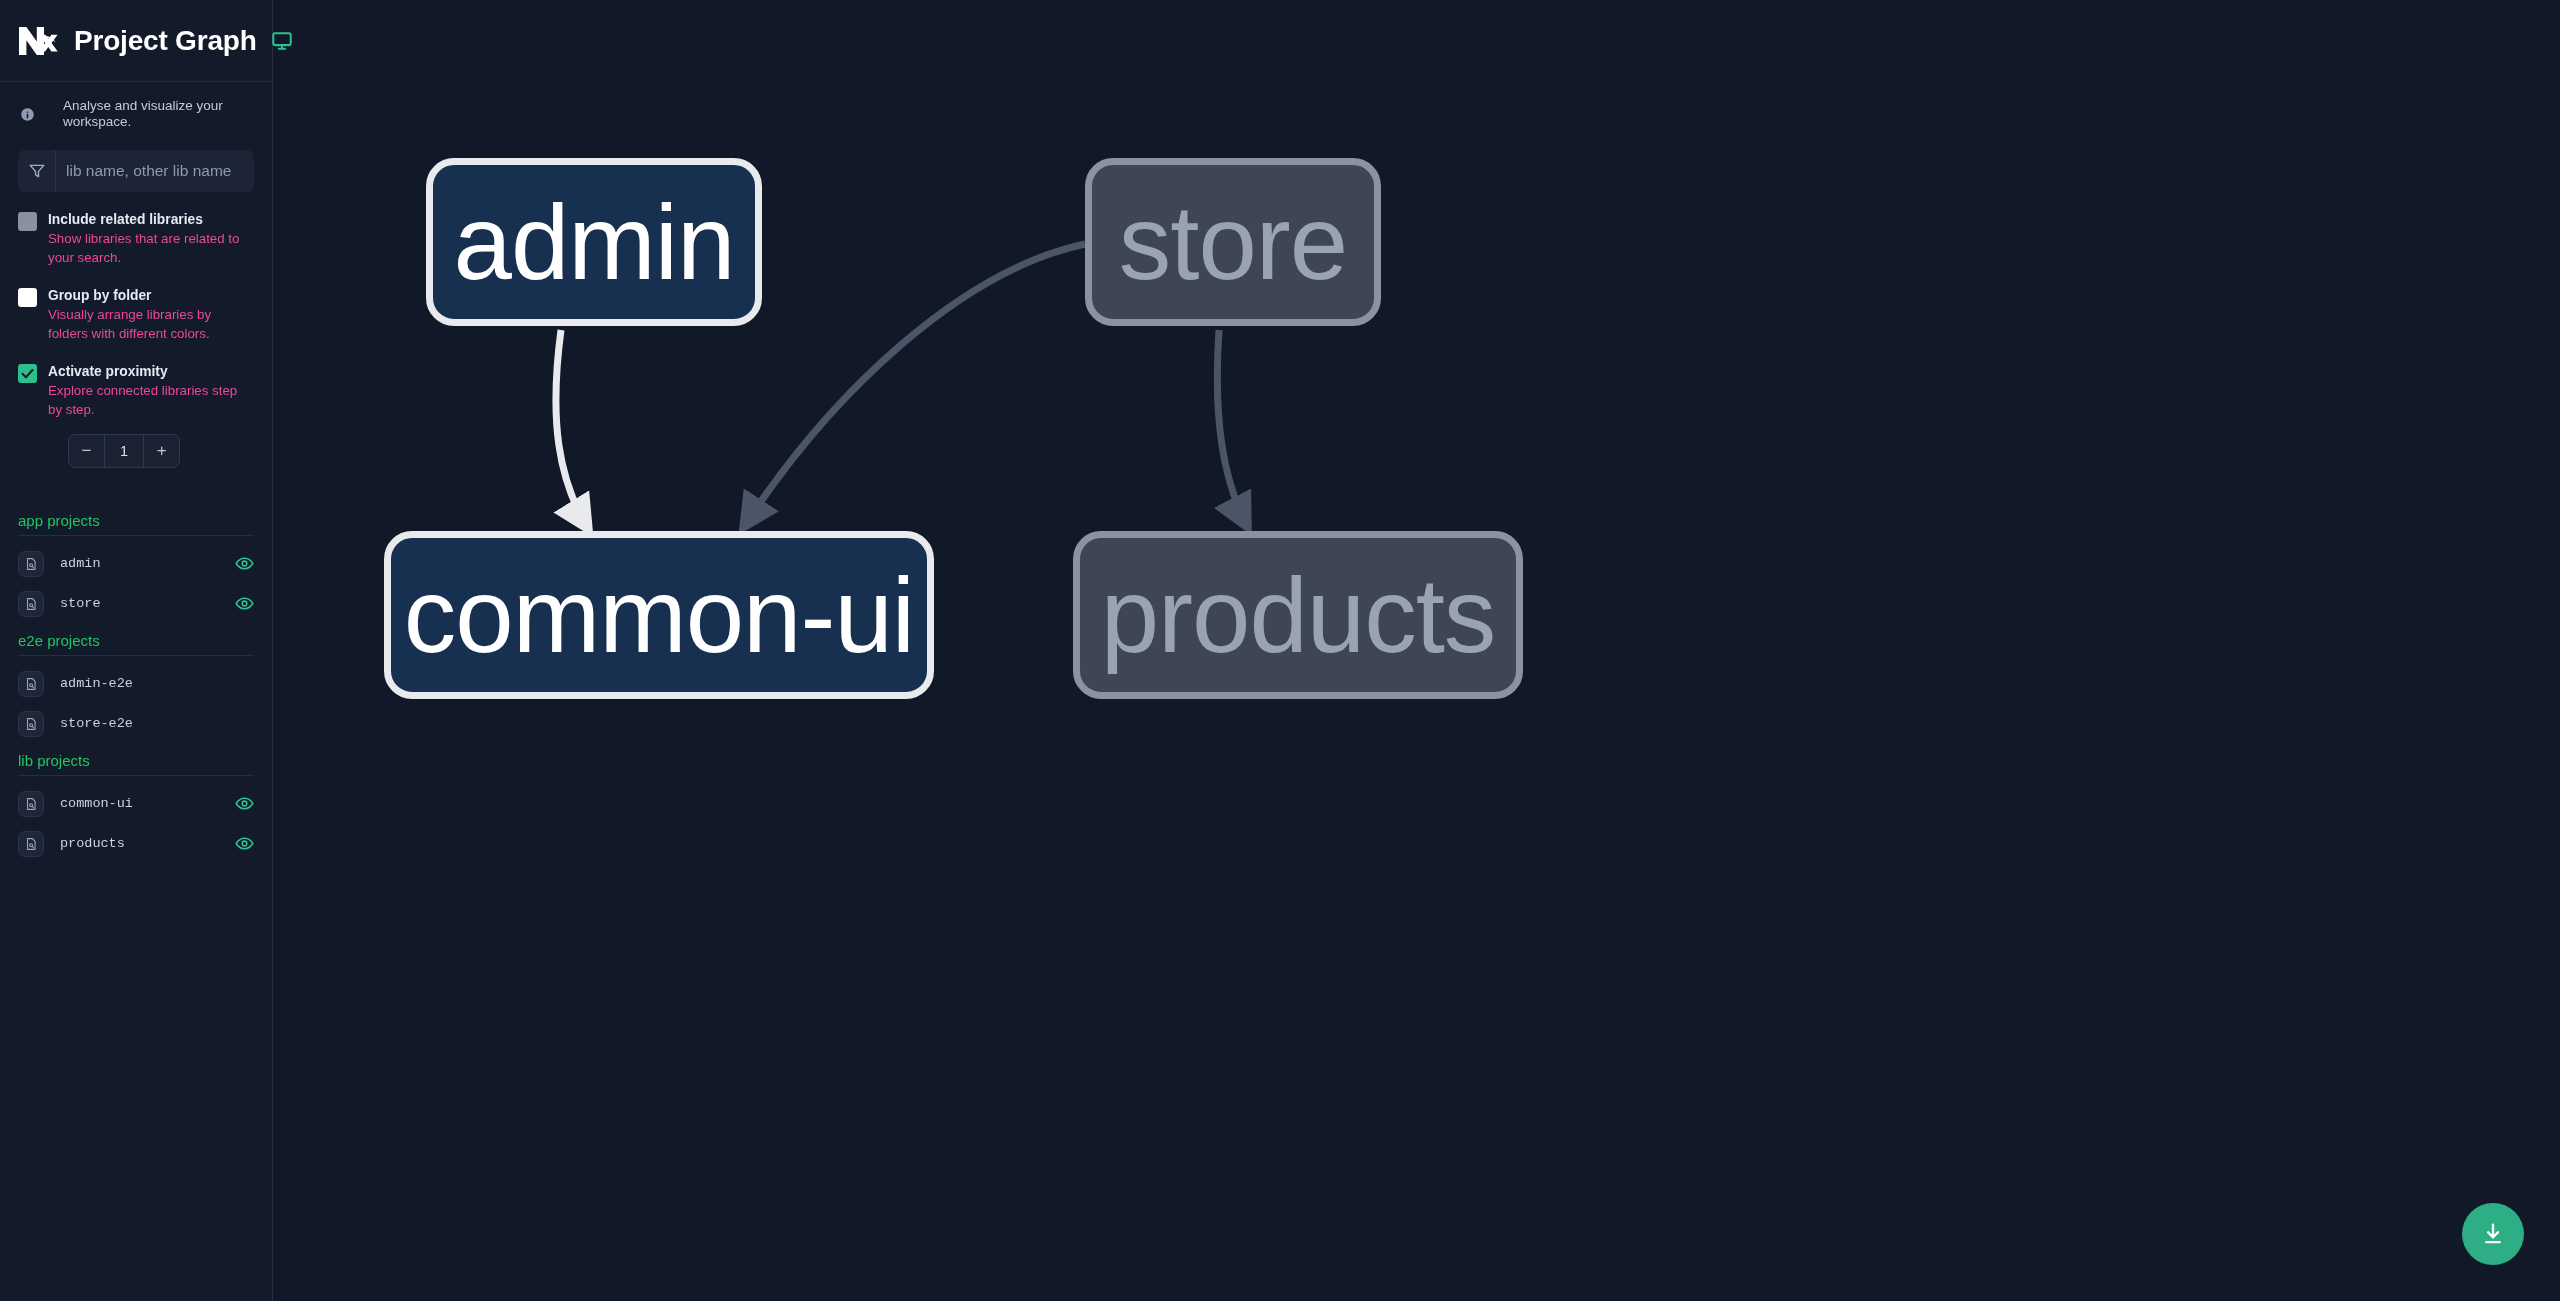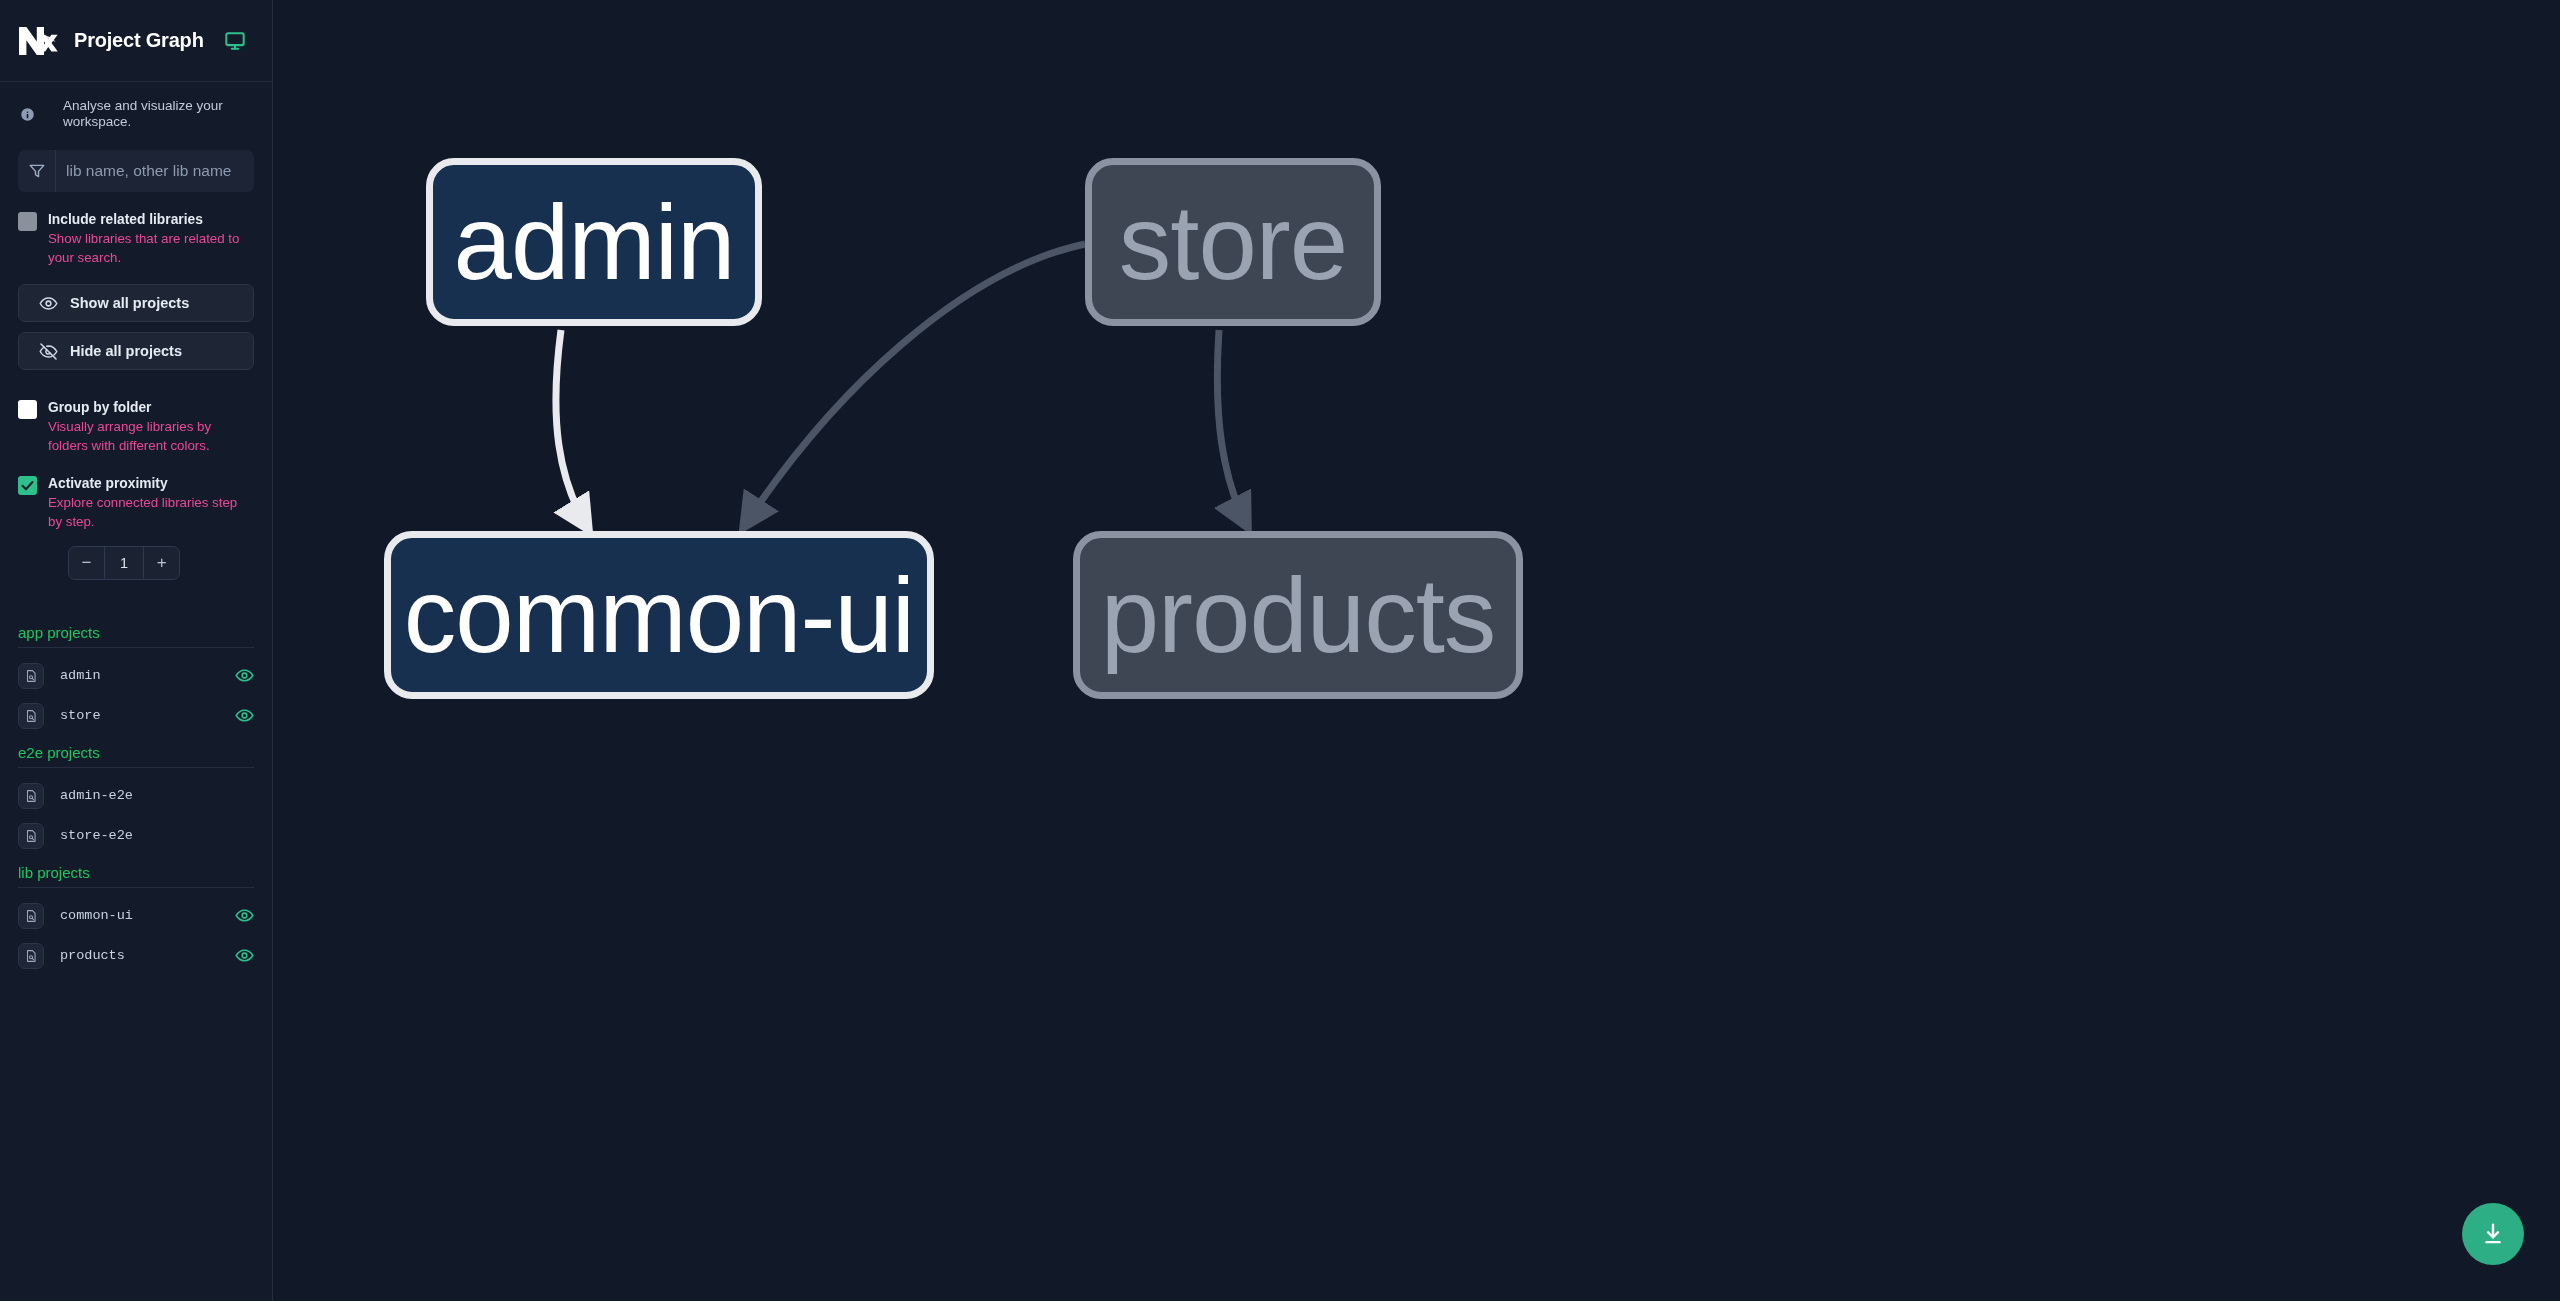--- a/index.html
+++ b/index.html
@@ -44,21 +44,21 @@
   }
 
   .nx-logo {
     width: 46px;
     height: 46px;
     display: block;
     flex: 0 0 46px;
   }
 
   .app-title {
-    font-size: 20px;
+    font-size: 28px;
     font-weight: 700;
     color: #ffffff;
     letter-spacing: -0.2px;
     white-space: nowrap;
   }
 
   .monitor-icon {
     width: 22px;
     height: 22px;
     margin-left: auto;
@@ -361,37 +361,20 @@
     </div>
 
     <div class="check-block">
       <span class="cbx gray"></span>
       <span class="check-texts">
         <span class="check-title">Include related libraries</span>
         <span class="check-desc">Show libraries that are related to your search.</span>
       </span>
     </div>
 
-    <div class="btn-row">
-      <button class="sb-btn">
-        <svg viewBox="0 0 24 24" fill="none" stroke="currentColor" stroke-width="1.9" stroke-linecap="round" stroke-linejoin="round">
-          <path d="M1.5 12S5.5 5 12 5s10.5 7 10.5 7-4 7-10.5 7S1.5 12 1.5 12z"></path>
-          <circle cx="12" cy="12" r="3"></circle>
-        </svg>
-        <span>Show all projects</span>
-      </button>
-      <button class="sb-btn">
-        <svg viewBox="0 0 24 24" fill="none" stroke="currentColor" stroke-width="1.9" stroke-linecap="round" stroke-linejoin="round">
-          <path d="M9.9 5.3A10.6 10.6 0 0112 5c6.5 0 10.5 7 10.5 7a18.6 18.6 0 01-3.6 4.5M6.1 6.6A18.3 18.3 0 001.5 12s4 7 10.5 7a10.4 10.4 0 004.2-.9"></path>
-          <path d="M9.9 9.9a3 3 0 104.2 4.2"></path>
-          <line x1="2.5" y1="2.5" x2="21.5" y2="21.5"></line>
-        </svg>
-        <span>Hide all projects</span>
-      </button>
-    </div>
 
     <div class="check-block">
       <span class="cbx empty"></span>
       <span class="check-texts">
         <span class="check-title">Group by folder</span>
         <span class="check-desc">Visually arrange libraries by folders with different colors.</span>
       </span>
     </div>
 
     <div class="check-block">

